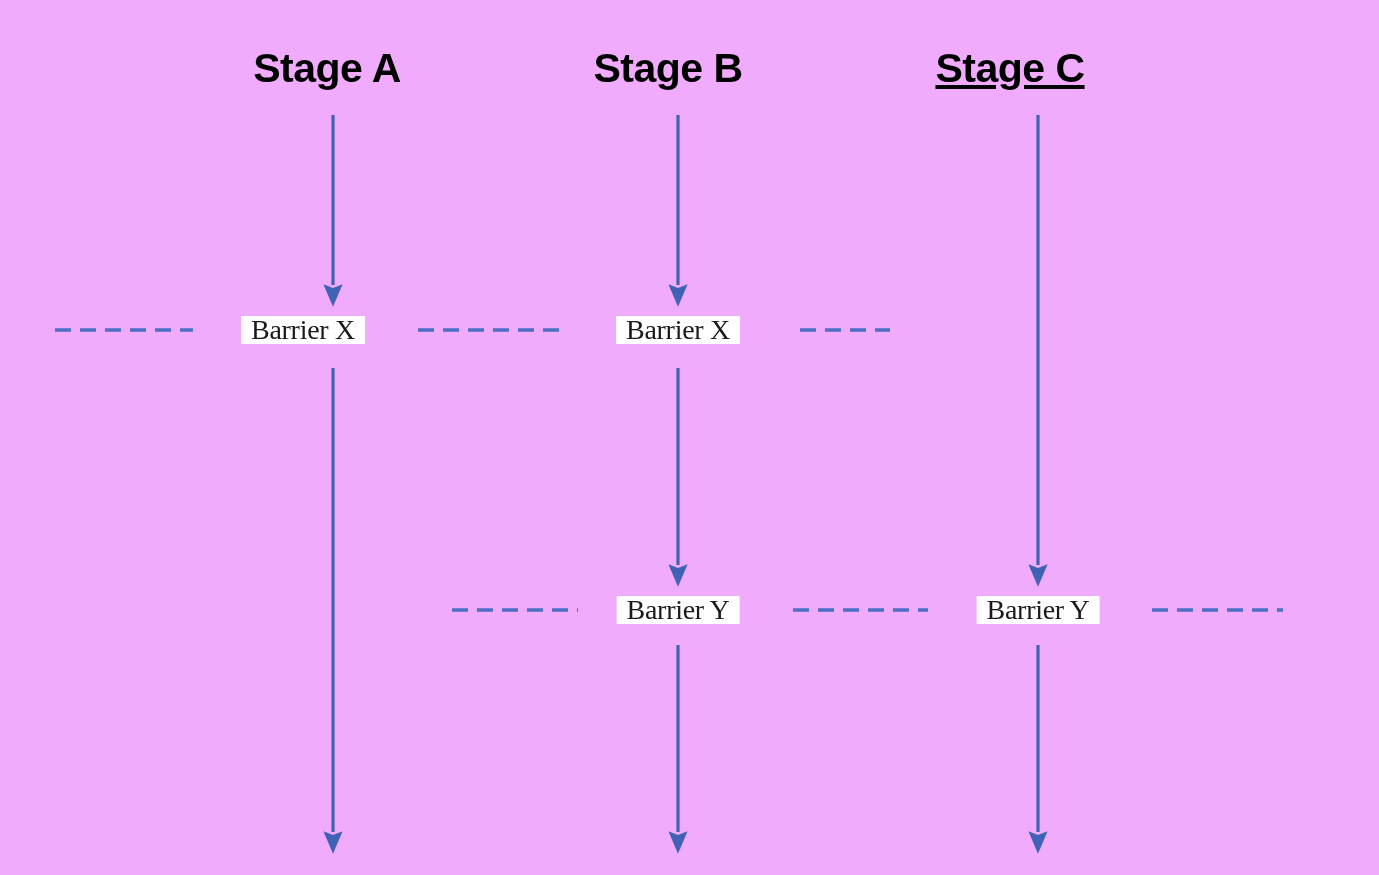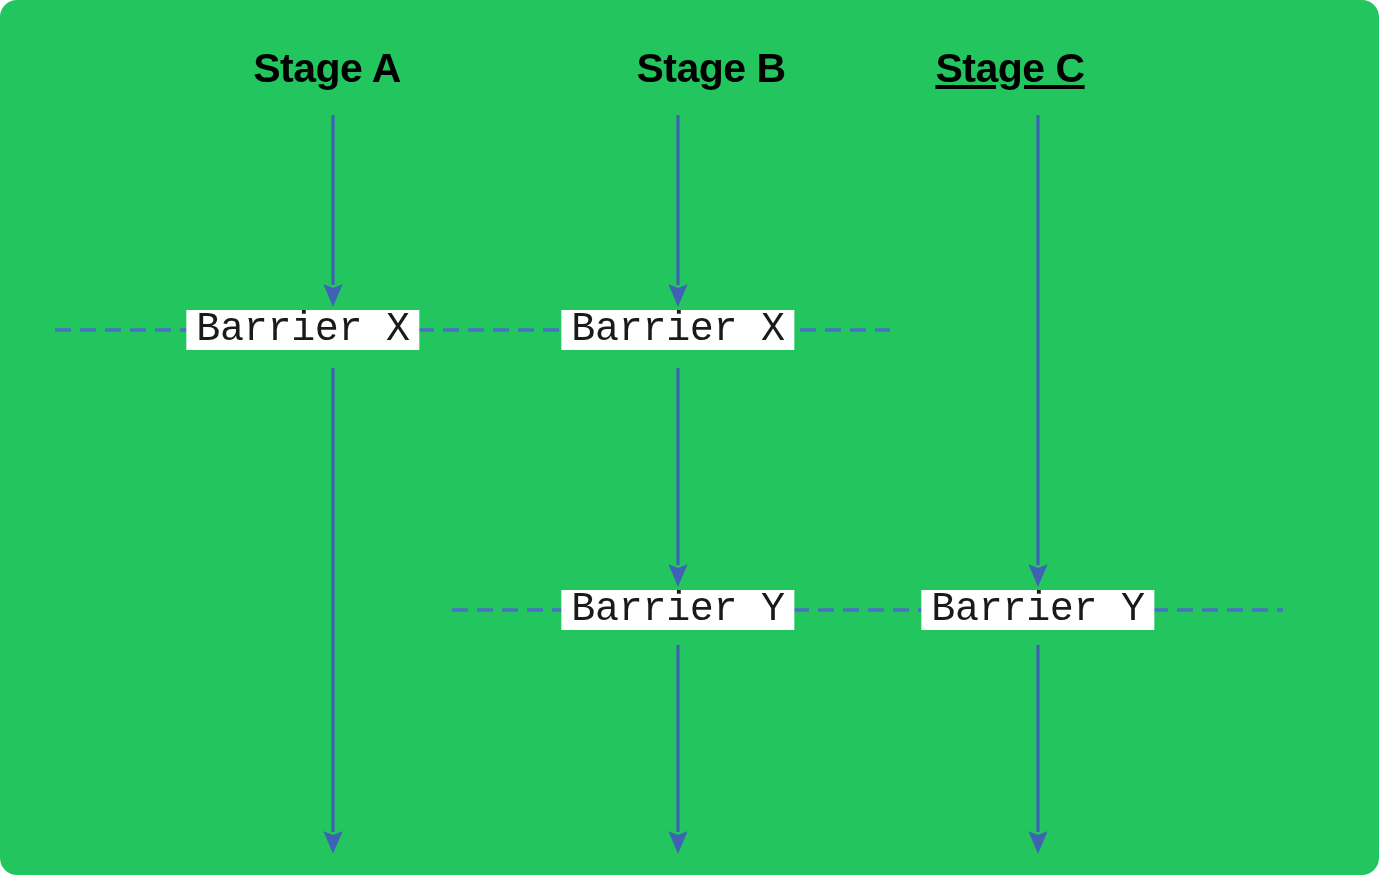--- a/index.html
+++ b/index.html
@@ -8,23 +8,22 @@
     padding: 0;
     background: #ffffff;
   }
   body {
     font-family: "Liberation Sans", sans-serif;
   }
   #diagram-root {
     position: relative;
     width: 1379px;
     height: 875px;
-    background: #22c55e;
+    background: #f0abfc;
     overflow: hidden;
-    border-radius: 17px;
   }
   #diagram-svg {
     position: absolute;
     left: 0;
     top: 0;
     width: 1379px;
     height: 875px;
     display: block;
   }
   .stage-label {
@@ -33,23 +32,23 @@
     font-weight: bold;
     font-size: 41px;
     line-height: 1;
     color: #000000;
     white-space: nowrap;
     transform: translateX(-50%);
     letter-spacing: -0.5px;
   }
   .barrier-label {
     position: absolute;
-    font-family: Liberation Mono, monospace;
+    font-family: Liberation Serif, serif;
     font-weight: normal;
-    font-size: 40px;
+    font-size: 28px;
     line-height: 1;
     color: #1a1a1a;
     white-space: nowrap;
     transform: translate(-50%, -50%);
     background: #ffffff;
     padding: 0 10px;
     letter-spacing: -0.3px;
   }
 </style>
 </head>
@@ -77,21 +76,21 @@
         <line x1="418" y1="330" x2="568" y2="330" stroke="#4A6FC4" stroke-width="3.4" stroke-dasharray="16 9" stroke-linecap="butt"></line>
         <line x1="800" y1="330" x2="890" y2="330" stroke="#4A6FC4" stroke-width="3.4" stroke-dasharray="16 9" stroke-linecap="butt"></line>
         <line x1="452" y1="610" x2="578" y2="610" stroke="#4A6FC4" stroke-width="3.4" stroke-dasharray="16 9" stroke-linecap="butt"></line>
         <line x1="793" y1="610" x2="928" y2="610" stroke="#4A6FC4" stroke-width="3.4" stroke-dasharray="16 9" stroke-linecap="butt"></line>
         <line x1="1152" y1="610" x2="1283" y2="610" stroke="#4A6FC4" stroke-width="3.4" stroke-dasharray="16 9" stroke-linecap="butt"></line>
       </g>
   </svg>
 
   <div id="stage-labels">
       <div class="stage-label" style="left: 327px; top: 48px;">Stage A</div>
-      <div class="stage-label" style="left: 668px; top: 48px; margin-left: 43px;">Stage B</div>
+      <div class="stage-label" style="left: 668px; top: 48px;">Stage B</div>
       <div class="stage-label" style="left: 1010px; top: 48px; text-decoration: underline;">Stage C</div>
     </div>
   <div id="barrier-labels">
       <div class="barrier-label" style="left: 303px; top: 330px;">Barrier X</div>
       <div class="barrier-label" style="left: 678px; top: 330px;">Barrier X</div>
       <div class="barrier-label" style="left: 678px; top: 610px;">Barrier Y</div>
       <div class="barrier-label" style="left: 1038px; top: 610px;">Barrier Y</div>
     </div>
 
 </div>

